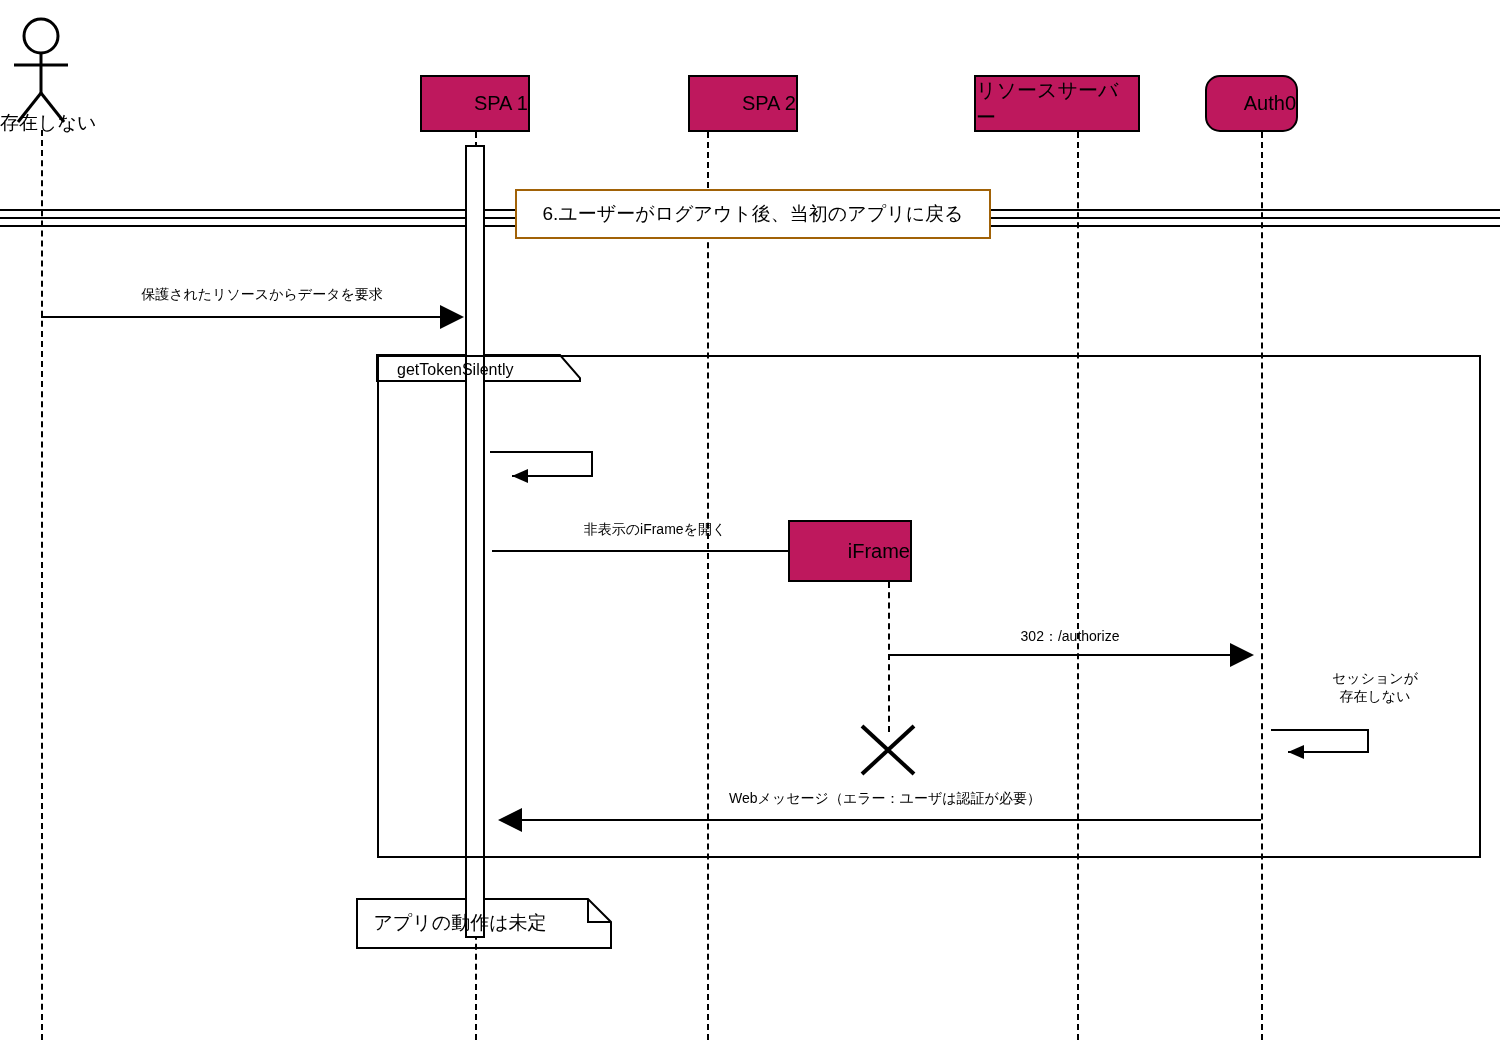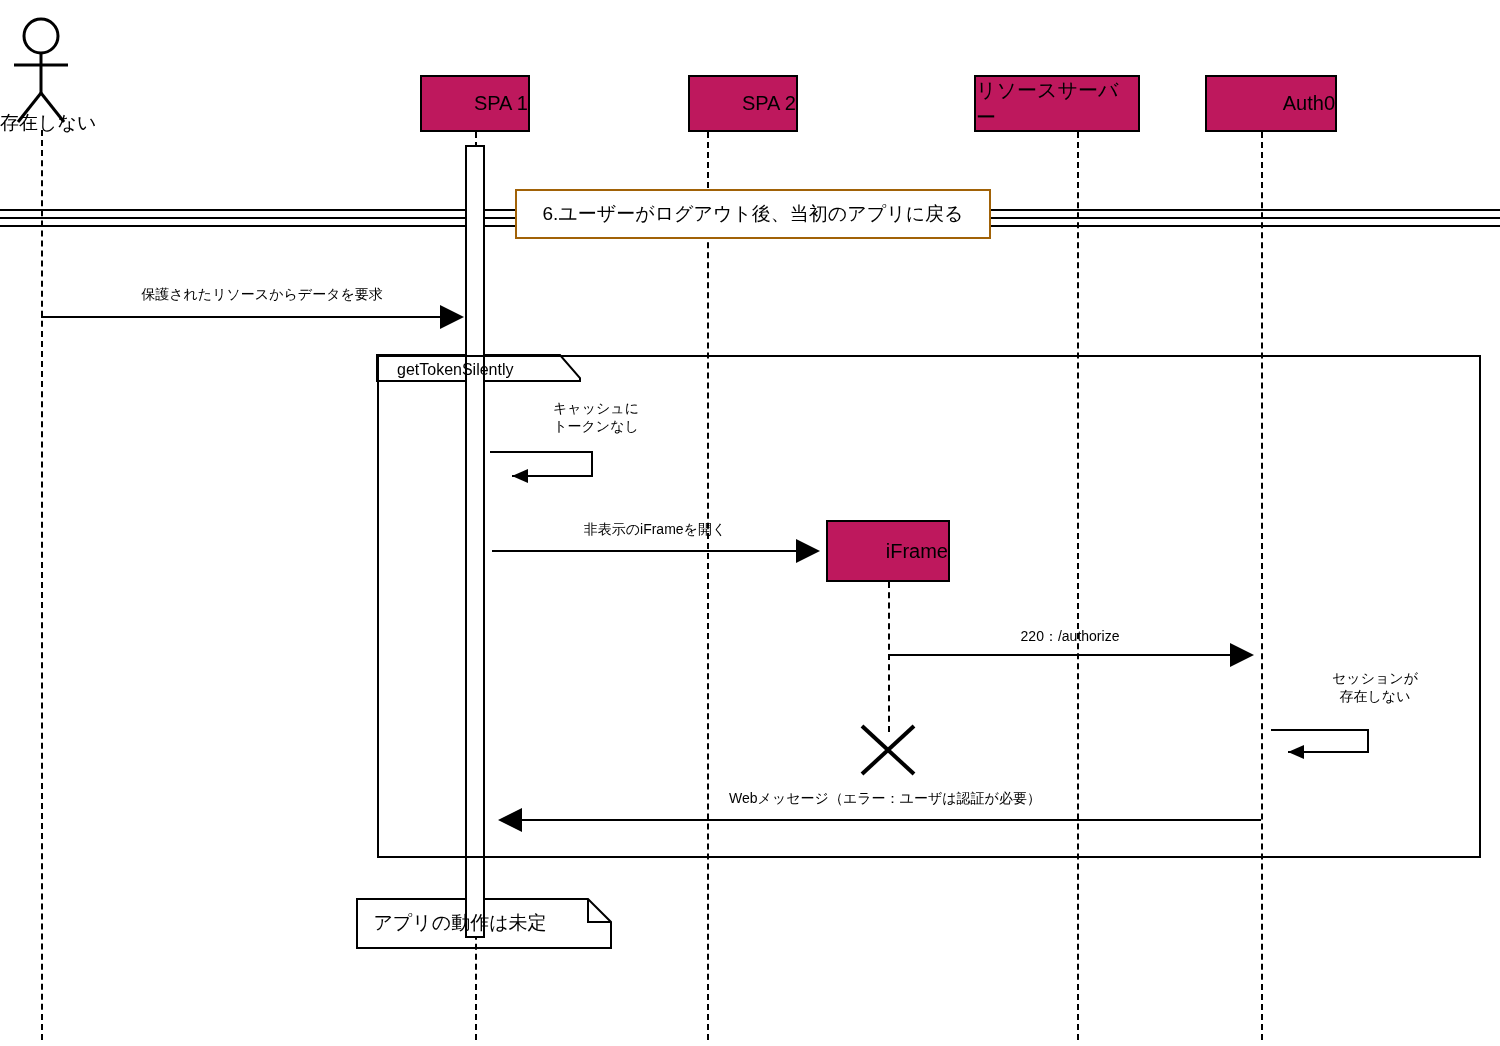--- a/index.html
+++ b/index.html
@@ -153,44 +153,42 @@
 
   <div class="lifeline-box" style="left:420px; top:75px; width:110px; height:57px;">
     <span>SPA 1</span>
   </div>
   <div class="lifeline-box" style="left:652px; top:75px; width:110px; height:57px;margin-left:36px;">
     <span>SPA 2</span>
   </div>
   <div class="lifeline-box" style="left:974px; top:75px; width:166px; height:57px;">
     <span>リソースサーバー</span>
   </div>
-  <div class="lifeline-box" style="left:1205px; top:75px; width:132px; height:57px;">
+  <div class="lifeline-box" style="left:1205px; top:75px; width:93px; height:57px;border-radius:15px;">
     <span>Auth0</span>
   </div>
-  <div class="lifeline-box" style="left:826px; top:520px; width:124px; height:62px;">
+  <div class="lifeline-box" style="left:788px; top:520px; width:124px; height:62px;">
     <span>iFrame</span>
   </div>
 
   <div class="actor-label" style="left:0px; top:110px; width:84px;">存在しない</div>
 
   <div class="note-box" style="left:515px; top:189px; width:476px; height:50px;">
     <span>6.ユーザーがログアウト後、当初のアプリに戻る</span>
   </div>
 
   <div class="frag-box" style="left:377px; top:355px; width:1104px; height:503px;"></div>
   <div class="frag-label" style="left:387px; top:358px;">getTokenSilently</div>
 
   <div class="msg-label" style="left:62px; top:286px; width:400px;">保護されたリソースからデータを要求</div>
 
-  <div class="msg-label multi" style="left:500px; top:400px; width:192px;">キャッシュに
-トークンなし</div>
 
   <div class="msg-label" style="left:500px; top:521px; width:310px;">非表示のiFrameを開く</div>
 
-  <div class="msg-label" style="left:900px; top:628px; width:340px;">220：/authorize</div>
+  <div class="msg-label" style="left:900px; top:628px; width:340px;">302：/authorize</div>
 
   <div class="msg-label multi" style="left:1280px; top:670px; width:190px;">セッションが
 存在しない</div>
 
   <div class="msg-label" style="left:510px; top:790px; width:750px;">Webメッセージ（エラー：ユーザは認証が必要）</div>
 
   <div class="msg-label" style="left:340px; top:910px; width:240px; font-size:19px;">アプリの動作は未定</div>
 
 </div>
 

